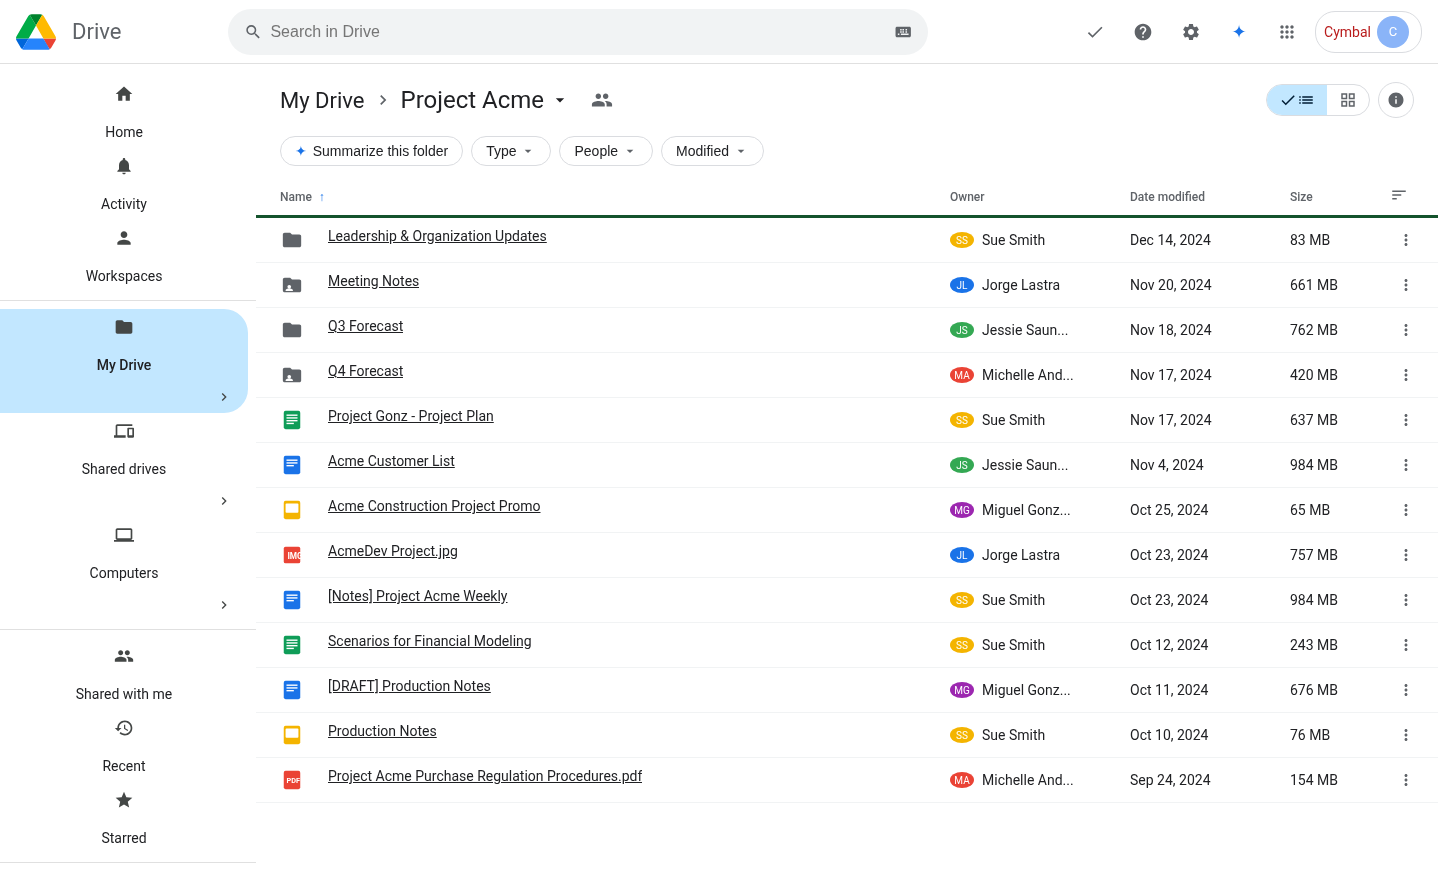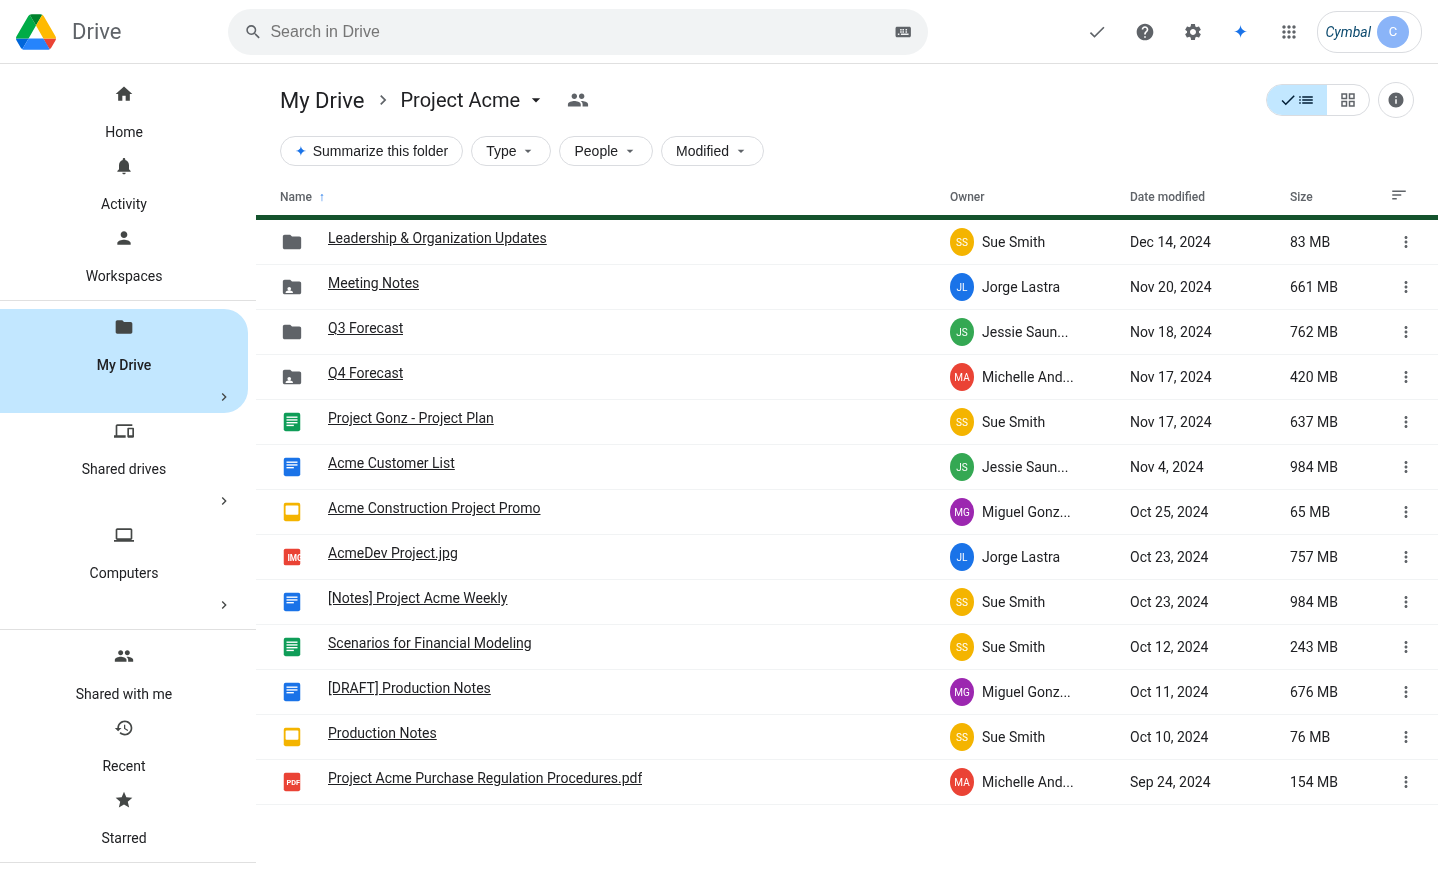--- a/index.html
+++ b/index.html
@@ -47,32 +47,32 @@
     .info-btn { width: 36px; height: 36px; border-radius: 50%; border: 1px solid #dadce0; display: flex; align-items: center; justify-content: center; cursor: pointer; color: #5f6368; }
 
     
     .filter-btn { display: flex; align-items: center; gap: 4px; border: 1px solid #dadce0; border-radius: 20px; padding: 6px 14px; cursor: pointer; font-size: 14px; color: #202124; background: transparent; }
     .summarize-btn { display: flex; align-items: center; gap: 6px; border: 1px solid #dadce0; border-radius: 20px; padding: 6px 14px; cursor: pointer; font-size: 14px; color: #202124; background: transparent; }
     .sparkle { color: #1a73e8; font-size: 14px; }
 
     
     .file-list { flex: 1; overflow-y: auto; }
     .file-table { width: 100%; border-collapse: collapse; }
-    .file-table thead tr { border-bottom: 5px solid #14532d; }
+    .file-table thead tr { border-bottom: 3px solid #14532d; }
     .file-table th { padding: 8px 16px; text-align: left; font-size: 12px; color: #5f6368; font-weight: 500; cursor: pointer; white-space: nowrap; }
     .file-table th:first-child { padding-left: 24px; }
     .file-table th .sort-arrow { font-size: 12px; color: #1a73e8; margin-left: 4px; }
     .file-table tbody tr { border-bottom: 1px solid #f1f3f4; }
     .file-table td { padding: 6px 16px; font-size: 14px; vertical-align: middle; }
     .file-table td:first-child { padding-left: 24px; }
     .file-name-cell { display: flex; align-items: flex-start; gap: 24px; text-decoration: underline; }
     .file-icon { width: 24px; height: 24px; display: flex; align-items: center; justify-content: center; flex-shrink: 0; }
     .file-name-text { color: #202124; font-size: 14px; white-space: nowrap; overflow: hidden; text-overflow: ellipsis; max-width: 500px; }
     .owner-cell { display: flex; align-items: center; gap: 8px; }
-    .owner-avatar { width: 24px; height: 28px; border-radius: 50%; font-size: 10px; display: flex; align-items: center; justify-content: center; color: #fff; flex-shrink: 0; }
+    .owner-avatar { width: 24px; height: 16px; border-radius: 50%; font-size: 10px; display: flex; align-items: center; justify-content: center; color: #fff; flex-shrink: 0; }
     .more-btn { width: 32px; height: 32px; border-radius: 50%; border: none; background: transparent; cursor: pointer; color: #5f6368; font-size: 18px; display: flex; align-items: center; justify-content: center; }
     .col-owner { width: 180px; }
     .col-date { width: 160px; }
     .col-size { width: 100px; }
     .col-more { width: 50px; }
 
     
     ::-webkit-scrollbar { width: 8px; }
     ::-webkit-scrollbar-track { background: transparent; }
     ::-webkit-scrollbar-thumb { background: #dadce0; border-radius: 4px; }
@@ -122,21 +122,21 @@
     </button>
     <button class="icon-btn" style="color:#1a73e8;">
       ✦
     </button>
     <button class="icon-btn">
       <svg width="20" height="20" viewBox="0 0 24 24" fill="#5f6368">
           <path d="M6,8c1.1,0 2,-0.9 2,-2s-0.9,-2 -2,-2 -2,0.9 -2,2 0.9,2 2,2zM12,20c1.1,0 2,-0.9 2,-2s-0.9,-2 -2,-2 -2,0.9 -2,2 0.9,2 2,2zM6,20c1.1,0 2,-0.9 2,-2s-0.9,-2 -2,-2 -2,0.9 -2,2 0.9,2 2,2zM6,14c1.1,0 2,-0.9 2,-2s-0.9,-2 -2,-2 -2,0.9 -2,2 0.9,2 2,2zM12,14c1.1,0 2,-0.9 2,-2s-0.9,-2 -2,-2 -2,0.9 -2,2 0.9,2 2,2zM16,6c0,1.1 0.9,2 2,2s2,-0.9 2,-2 -0.9,-2 -2,-2 -2,0.9 -2,2zM12,8c1.1,0 2,-0.9 2,-2s-0.9,-2 -2,-2 -2,0.9 -2,2 0.9,2 2,2zM18,14c1.1,0 2,-0.9 2,-2s-0.9,-2 -2,-2 -2,0.9 -2,2 0.9,2 2,2zM18,20c1.1,0 2,-0.9 2,-2s-0.9,-2 -2,-2 -2,0.9 -2,2 0.9,2 2,2z"></path>
         </svg>
     </button>
     <div class="user-chip">
-      <span style="font-size:14px;color:#0c4a6e;font-style:italic;">Cymbal</span>
+      <span style="font-size:14px;color:#b91c1c;">Cymbal</span>
       <div class="avatar" style="width:32px;height:32px;background:#8ab4f8;font-size:13px;">C</div>
     </div>
   </div>
 </div>
 
 <div class="main-layout">
 
   <nav class="sidebar">
 
     <div class="sidebar-section">
@@ -263,21 +263,21 @@
   </nav>
 
   <main class="content">
     <div class="content-header">
       <div class="breadcrumb">
         <span class="breadcrumb-item">My Drive</span>
         <svg width="20" height="20" viewBox="0 0 24 24" fill="#5f6368">
             <path d="M10 6L8.59 7.41 13.17 12l-4.58 4.59L10 18l6-6z"></path>
           </svg>
         <div class="breadcrumb-current">
-          <span style="font-size:20px;">Project Acme</span>
+          <span style="font-size:24px;">Project Acme</span>
           <svg width="20" height="20" viewBox="0 0 24 24" fill="#202124">
               <path d="M7 10l5 5 5-5z"></path>
             </svg>
         </div>
         <button class="icon-btn" style="margin-left:4px;">
           <svg width="22" height="22" viewBox="0 0 24 24" fill="#5f6368">
               <path d="M16 11c1.66 0 2.99-1.34 2.99-3S17.66 5 16 5c-1.66 0-3 1.34-3 3s1.34 3 3 3zm-8 0c1.66 0 2.99-1.34 2.99-3S9.66 5 8 5C6.34 5 5 6.34 5 8s1.34 3 3 3zm0 2c-2.33 0-7 1.17-7 3.5V19h14v-2.5c0-2.33-4.67-3.5-7-3.5zm8 0c-.29 0-.62.02-.97.05 1.16.84 1.97 1.97 1.97 3.45V19h6v-2.5c0-2.33-4.67-3.5-7-3.5z"></path>
             </svg>
         </button>
         <div class="view-toggles">

